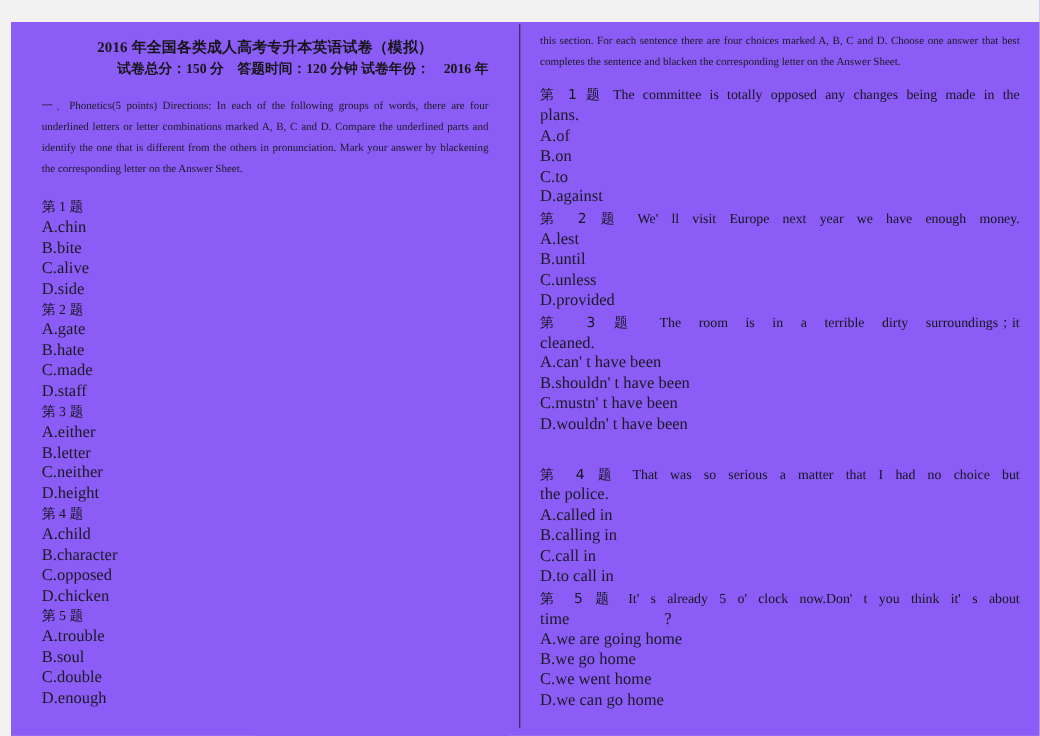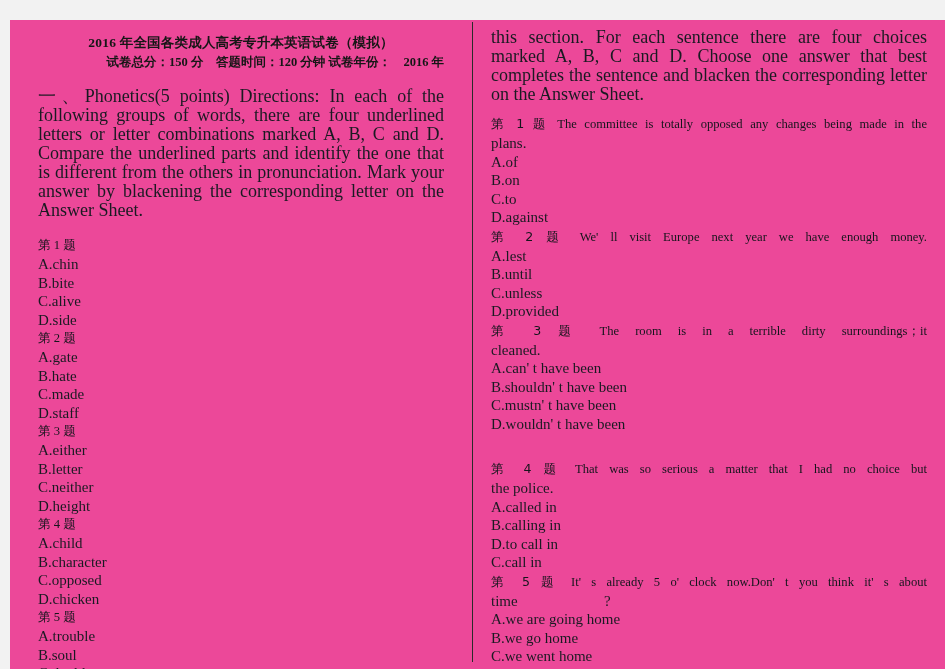--- a/index.html
+++ b/index.html
@@ -13,21 +13,21 @@
     overflow: hidden;
     font-family: "Liberation Serif", "DejaVu Serif", serif;
   }
 
   #page {
     position: absolute;
     left: 10px;
     top: 20px;
     width: 935px;
     height: 649px;
-    background: #ec4899;
+    background: #8b5cf6;
     box-sizing: border-box;
     overflow: hidden;
   }
 
   #divider {
     position: absolute;
     left: 462px;
     top: 2px;
     width: 1px;
     height: 640px;
@@ -57,21 +57,21 @@
     font-size: 12.5px;
     color: #161616;
     margin: 0 0 16px 0;
     white-space: nowrap;
   }
 
   
   .para {
     text-align: justify;
     text-align-last: left;
-    font-size: 18px;
+    font-size: 10px;
     line-height: 19px;
     color: #1a1a22;
     margin: 0 0 10px 0;
     text-justify: inter-word;
   }
   .para.stretch {
     
     text-align: justify;
   }
 
@@ -197,22 +197,22 @@
       <p class="opt">D.wouldn' t have been</p>
     </div>
 
     <div class="gap-lg"></div>
 
     <div class="blk">
       <p class="q-head wide"><span class="cjk">第 4 题</span> <span>That was so serious a matter that I had no choice but</span></p>
       <p class="opt">the police.</p>
       <p class="opt">A.called in</p>
       <p class="opt">B.calling in</p>
+      <p class="opt">C.call in</p>
       <p class="opt">D.to call in</p>
-      <p class="opt">C.call in</p>
     </div>
 
     <div class="blk">
       <p class="q-head wide"><span class="cjk">第 5 题</span> <span>It' s already 5 o' clock now.Don' t you think it' s about</span></p>
       <p class="opt">time                       ?</p>
       <p class="opt">A.we are going home</p>
       <p class="opt">B.we go home</p>
       <p class="opt">C.we went home</p>
       <p class="opt">D.we can go home</p>
     </div>

